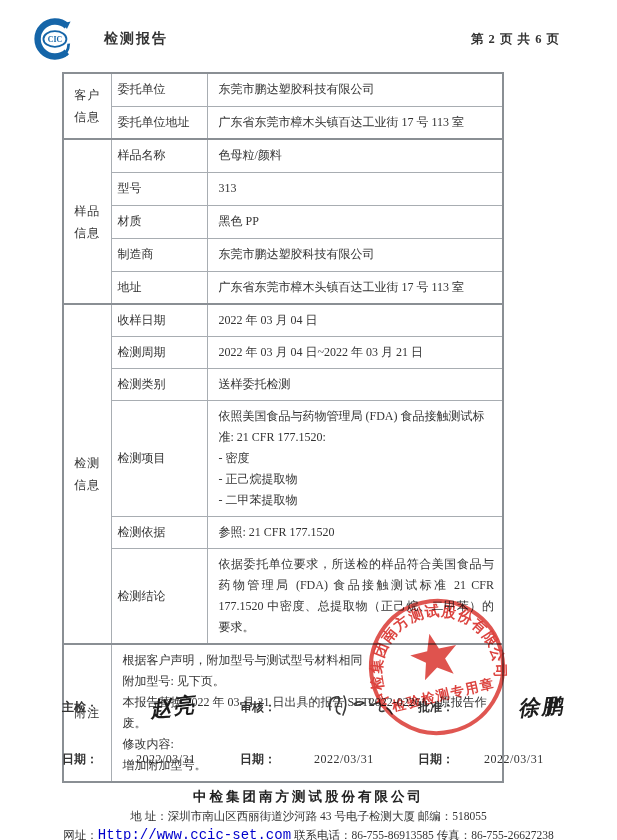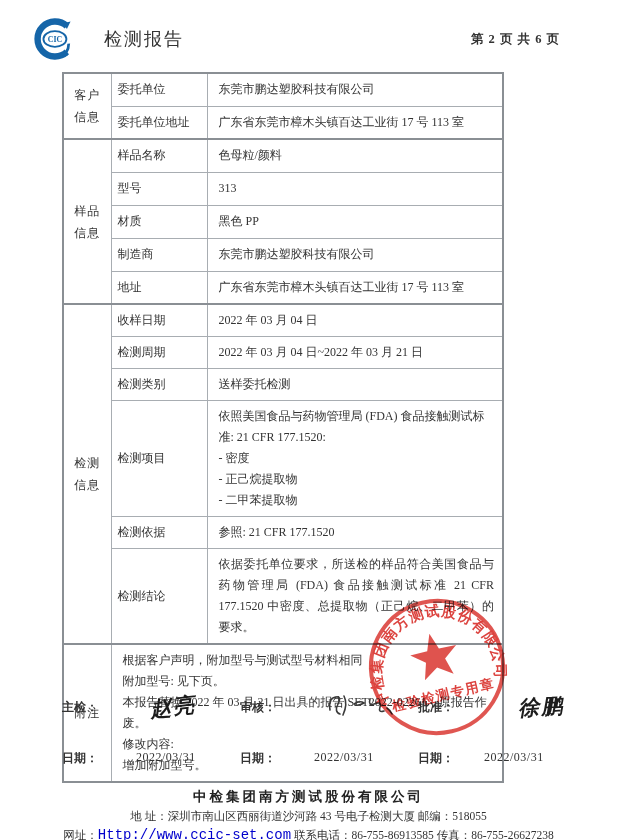--- a/index.html
+++ b/index.html
@@ -13,21 +13,21 @@
   }
   .page { position: relative; width: 617px; height: 840px; background: #fff; }
 
   
   .header {
     display: flex; align-items: center;
     padding: 16px 57px 0 26px;
     height: 62px;
   }
   .logo { width: 56px; height: 46px; flex: 0 0 auto; }
-  .doc-title { font-size: 18px; font-weight: normal; margin-left: 22px; letter-spacing: 2px; }
+  .doc-title { font-size: 14px; font-weight: bold; margin-left: 22px; letter-spacing: 2px; }
   .report-no { font-size: 12.5px; font-weight: bold; margin-left: 58px; }
   .page-info { font-size: 12.5px; font-weight: bold; margin-left: auto; letter-spacing: 1px; }
 
   
   table.report {
     margin: 10px 0 0 62px;
     width: 442px;
     border-collapse: collapse;
     table-layout: fixed;
     font-size: 12px;
@@ -55,21 +55,21 @@
     position: absolute; left: 62px; top: 690px;
     width: 494px; height: 80px;
     display: flex;
     font-size: 12px;
   }
   .sig-col { display: flex; flex-direction: column; justify-content: space-between; height: 78px; }
   .sig-col.c1 { width: 178px; }
   .sig-col.c2 { width: 178px; }
   .sig-col.c3 { width: 138px; }
   .sig-row { display: flex; align-items: center; height: 34px; gap: 16px; }
-  .date-row { display: flex; align-items: flex-start; height: 18px; }
+  .date-row { display: flex; align-items: center; height: 18px; }
   .sig-label { font-weight: bold; width: 44px; flex: 0 0 auto; }
   .sig-name {
     font-size: 21px; font-weight: bold; font-style: italic;
     transform: rotate(-7deg); margin-left: 28px; color: #1c1c1c;
     letter-spacing: 2px; white-space: nowrap;
   }
   .sig-name.approver { transform: rotate(-4deg); margin-left: 40px; }
   .sig-scribble { margin-left: 24px; }
   .sig-date { margin-left: 30px; letter-spacing: 0.5px; }
   .sig-col.c3 .sig-date { margin-left: 22px; }

